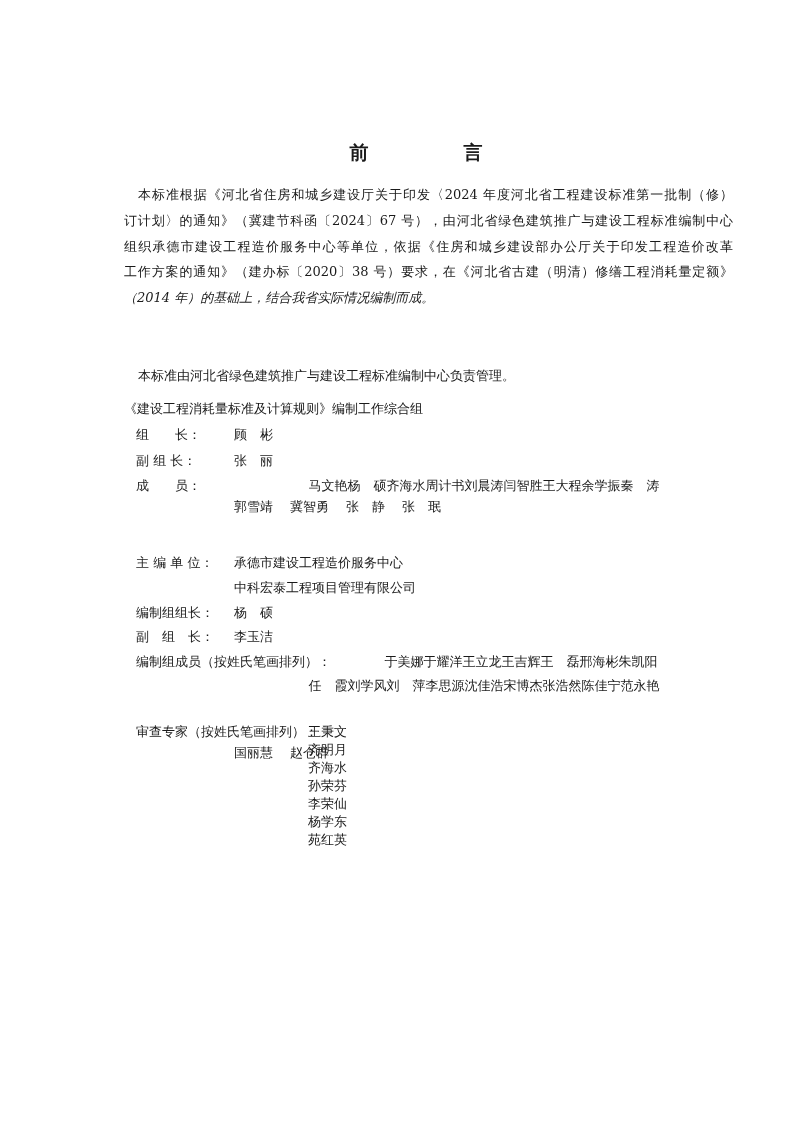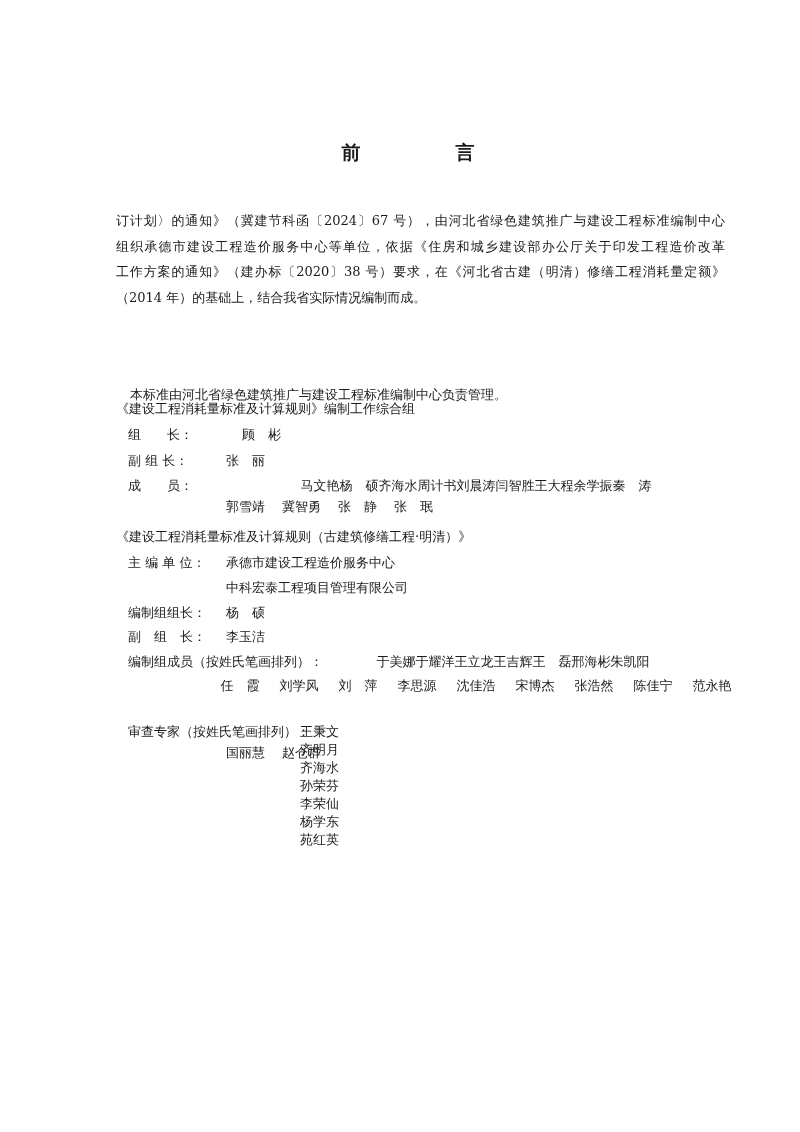--- a/index.html
+++ b/index.html
@@ -1,66 +1,66 @@
 <!DOCTYPE html>
 <html><head>
 <meta charset="utf-8">
 <style>
   html, body { margin: 0; padding: 0; background: #ffffff; }
   body { width: 800px; height: 1132px; position: relative; overflow: hidden;
          font-family: "DejaVu Serif", "Liberation Serif", serif; color: #1a1a1a; }
-  .page { position: absolute; left: 8px; top: 0; width: 688px; height: 1132px; background: #fff; }
+  .page { position: absolute; left: 16px; top: 0; width: 688px; height: 1132px; background: #fff; }
   .title { position: absolute; top: 140px; left: 0; width: 800px; text-align: center;
            font-size: 19px; font-weight: bold; letter-spacing: 38px; text-indent: 38px; }
   .line { position: absolute; font-size: 13px; line-height: 18px; white-space: nowrap; }
   .just { text-align: justify; text-align-last: justify; }
   .row { position: absolute; font-size: 13px; line-height: 18px; white-space: nowrap; }
   .names { position: absolute; display: flex; justify-content: center; }
   .nm { display: inline-block; width: 56px; }
 </style>
 </head>
 <body>
 
 <div class="page">
 
   <div class="title">前　言</div>
 
+  <div class="line just" style="top:186px; left:122px; width:595px;">本标准根据《河北省住房和城乡建设厅关于印发〈2024 年度河北省工程建设标准第一批制（修）</div>
   <div class="line just" style="top:212px; left:108px; width:609px;">订计划〉的通知》（冀建节科函〔2024〕67 号），由河北省绿色建筑推广与建设工程标准编制中心</div>
   <div class="line just" style="top:238px; left:108px; width:609px;">组织承德市建设工程造价服务中心等单位，依据《住房和城乡建设部办公厅关于印发工程造价改革</div>
   <div class="line just" style="top:263px; left:108px; width:609px;">工作方案的通知》（建办标〔2020〕38 号）要求，在《河北省古建（明清）修缮工程消耗量定额》</div>
-  <div class="line" style="top:289px; left:108px;">（2014 年）的基础上，结合我省实际情况编制而成。</div>
+  <div class="line" style="top:289px; left:108px;font-style:italic;">（2014 年）的基础上，结合我省实际情况编制而成。</div>
 
 
-  <div class="line" style="top:367px; left:122px;margin-top:19px;">本标准由河北省绿色建筑推广与建设工程标准编制中心负责管理。</div>
+  <div class="line" style="top:367px; left:122px;">本标准由河北省绿色建筑推广与建设工程标准编制中心负责管理。</div>
 
   <div class="line" style="top:400px; left:108px;">《建设工程消耗量标准及计算规则》编制工作综合组</div>
 
   <div class="line" style="top:426px; left:120px;">组　　长：</div>
-  <div class="line" style="top:426px; left:218px;margin-left:16px;">顾　彬</div>
+  <div class="line" style="top:426px; left:218px;">顾　彬</div>
 
   <div class="line" style="top:452px; left:120px;">副 组 长：</div>
   <div class="line" style="top:452px; left:218px;">张　丽</div>
 
   <div class="line" style="top:477px; left:120px;">成　　员：</div>
   <div class="row names" style="top:477px; left:218px; width:500px;">
     <span>马文艳</span>
     <span>杨　硕</span>
     <span>齐海水</span>
     <span>周计书</span>
     <span>刘晨涛</span>
     <span>闫智胜</span>
     <span>王大程</span>
     <span>余学振</span>
     <span>秦　涛</span>
   </div>
   <div class="row" style="top:498px; left:218px;">
     <span class="nm">郭雪靖</span><span class="nm">冀智勇</span><span class="nm">张　静</span><span class="nm">张　珉</span>
   </div>
 
-  <div class="line" style="top:528px; left:108px;">《建设工程消耗量标准及计算规则（古建筑修缮工程·明清）》</div>
 
   <div class="line" style="top:554px; left:120px;">主 编 单 位：</div>
   <div class="line" style="top:554px; left:218px;">承德市建设工程造价服务中心</div>
   <div class="line" style="top:579px; left:218px;">中科宏泰工程项目管理有限公司</div>
 
   <div class="line" style="top:604px; left:120px;">编制组组长：</div>
   <div class="line" style="top:604px; left:218px;">杨　硕</div>
 
   <div class="line" style="top:628px; left:120px;">副　组　长：</div>
   <div class="line" style="top:628px; left:218px;">李玉洁</div>
@@ -68,21 +68,21 @@
   <div class="line" style="top:653px; left:120px;">编制组成员（按姓氏笔画排列）：</div>
   <div class="row names" style="top:653px; left:292px; width:426px;">
     <span>于美娜</span>
     <span>于耀洋</span>
     <span>王立龙</span>
     <span>王吉辉</span>
     <span>王　磊</span>
     <span>邢海彬</span>
     <span>朱凯阳</span>
   </div>
-  <div class="row names" style="top:677px; left:218px; width:500px;gap:20px;">
+  <div class="row names" style="top:677px; left:218px; width:500px;">
     <span>任　霞</span>
     <span>刘学风</span>
     <span>刘　萍</span>
     <span>李思源</span>
     <span>沈佳浩</span>
     <span>宋博杰</span>
     <span>张浩然</span>
     <span>陈佳宁</span>
     <span>范永艳</span>
   </div>

